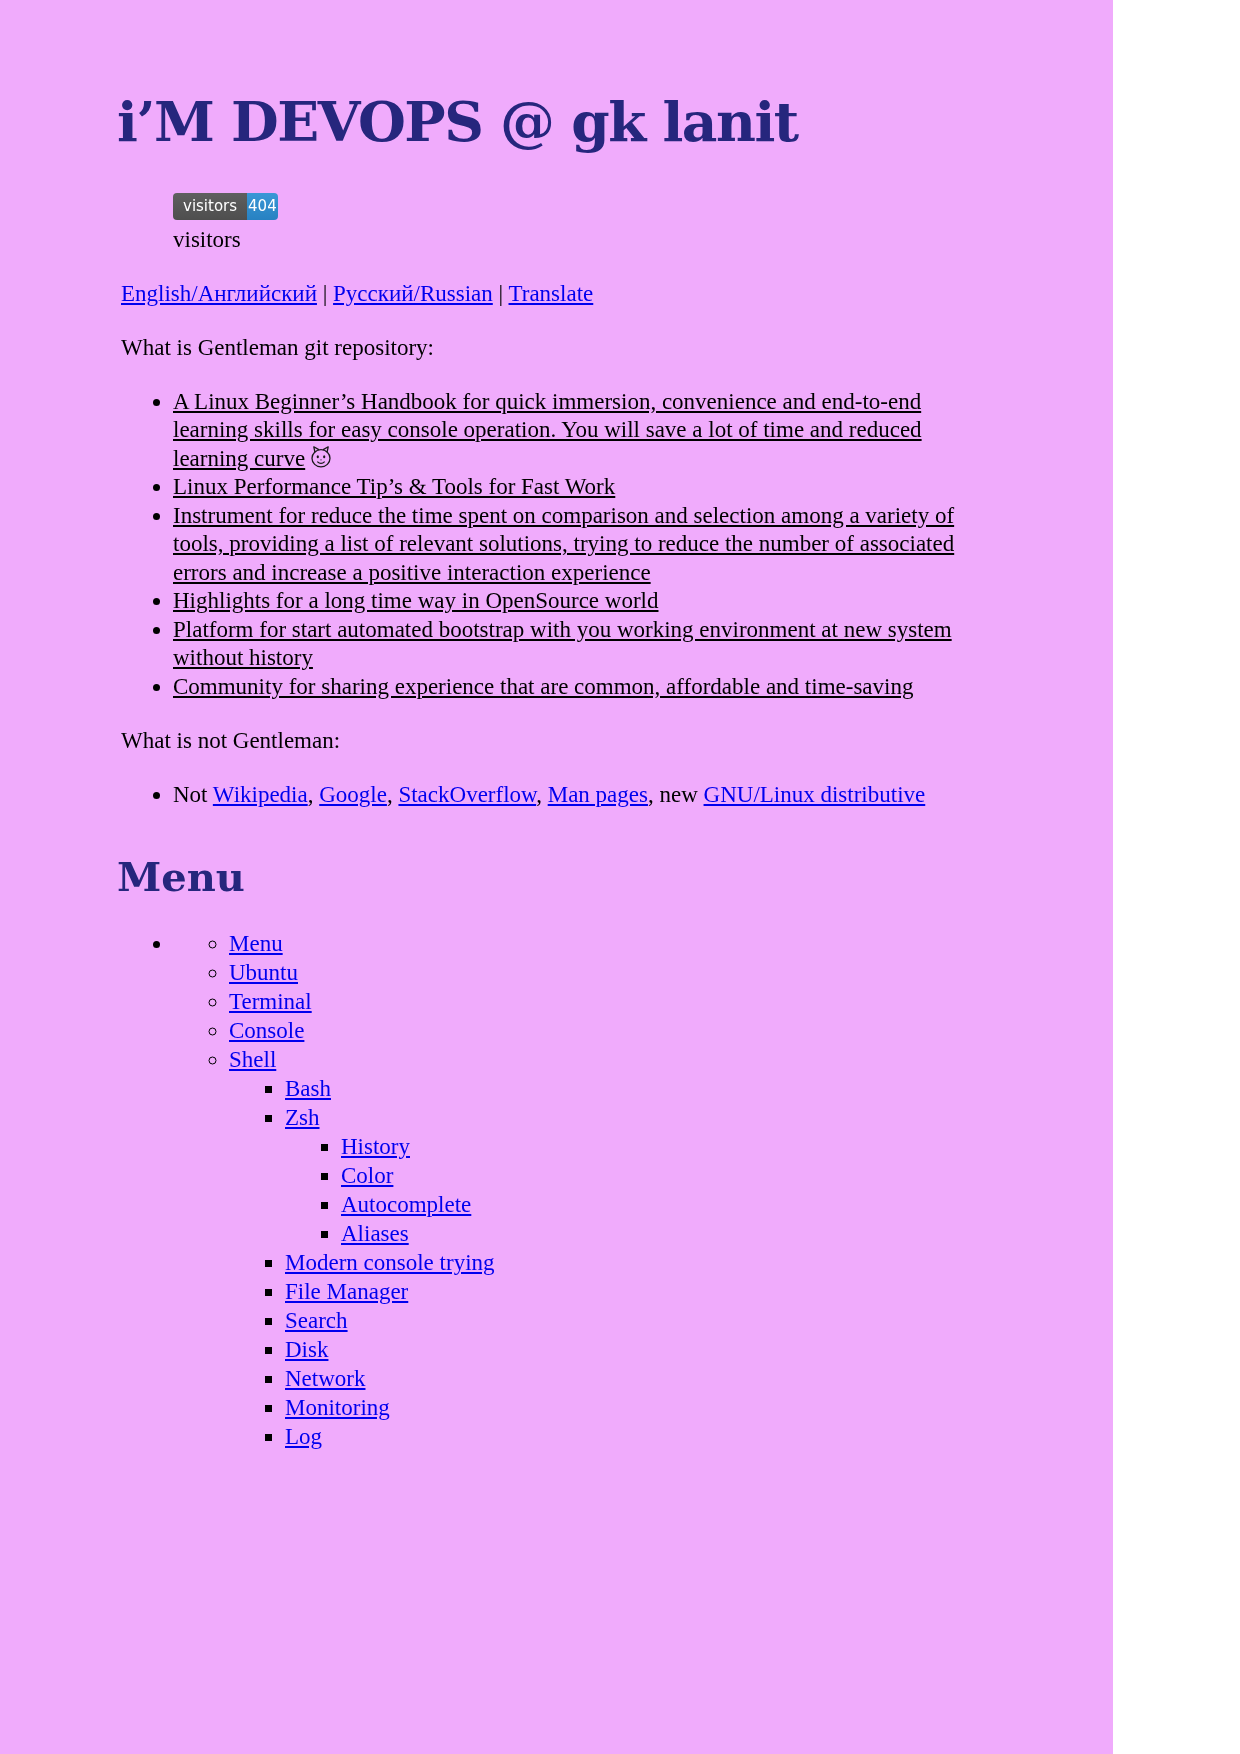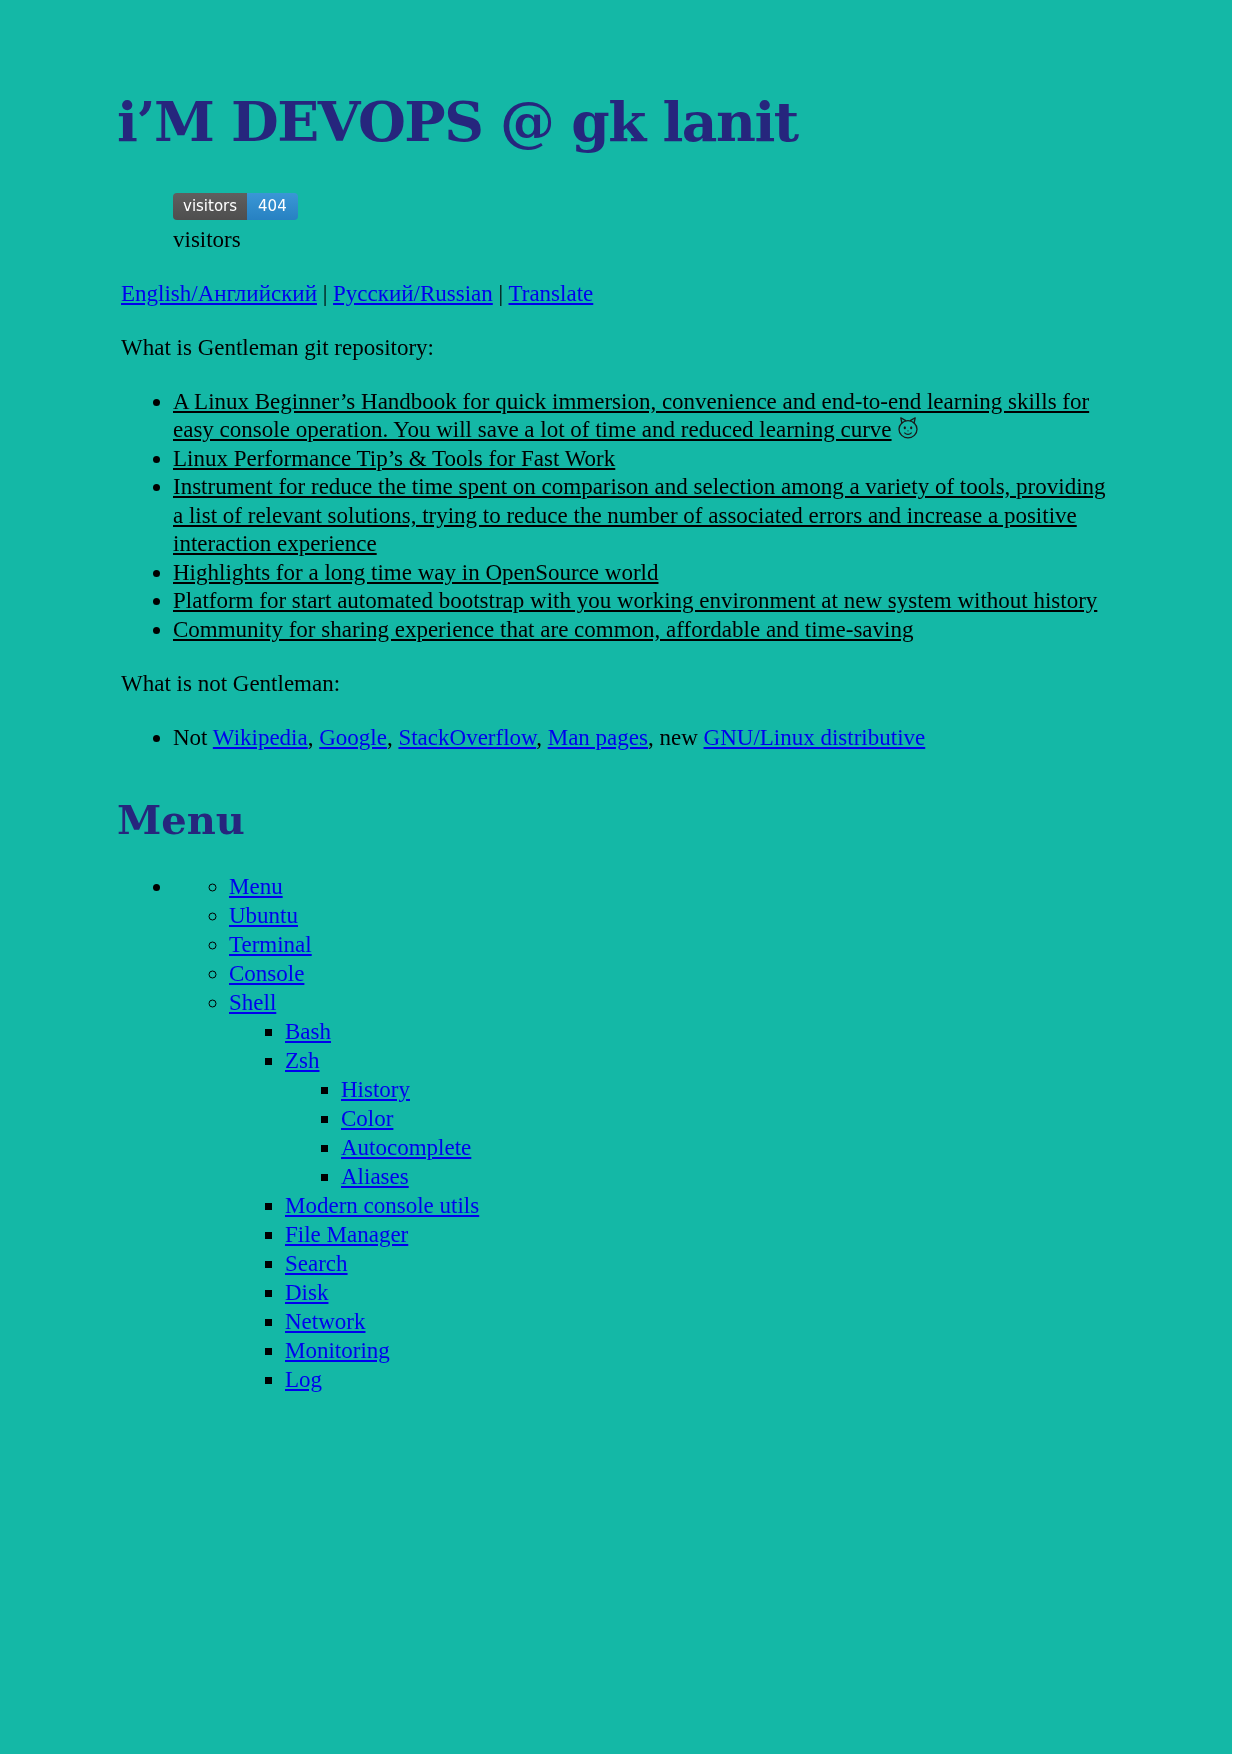--- a/index.html
+++ b/index.html
@@ -1,21 +1,21 @@
 <!DOCTYPE html>
 <html><head>
 <meta charset="utf-8">
 <style>
   html, body { margin: 0; padding: 0; background: #ffffff; }
   .page {
-    width: 1232px;
+    width: 1113px;
     min-height: 1754px;
     box-sizing: border-box;
     padding: 92px 115px 40px 117px;
-    background: #14b8a6;
+    background: #f0abfc;
     color: #000000;
     font-family: "Liberation Serif", "DejaVu Serif", serif;
     font-size: 23px;
     line-height: 28px;
   }
   h1 {
     font-family: "DejaVu Serif", "Liberation Serif", serif;
     font-weight: bold;
     font-size: 55px;
     line-height: 1.1;
@@ -41,21 +41,21 @@
     height: 27px;
     border-radius: 4px;
     overflow: hidden;
     font-family: "DejaVu Sans", "Liberation Sans", sans-serif;
     font-size: 15px;
     line-height: 27px;
     color: #ffffff;
     vertical-align: top;
   }
   .badge-left  { padding: 0 10px; background: linear-gradient(#5f5f5f, #4e4e4e); }
-  .badge-right { padding: 0 11px;  background: linear-gradient(#3a97d6, #2781c2); }
+  .badge-right { padding: 0 1px;  background: linear-gradient(#3a97d6, #2781c2); }
   .badge-caption { margin-top: 5px; font-size: 23px; color: #000; }
 
   
   ul { margin: 24px 0; padding-left: 56px; }
   ul ul { margin: 0; }
   li { margin: 0; }
   ul        { list-style-type: disc; }
   ul ul     { list-style-type: circle; }
   ul ul ul  { list-style-type: square; }
   ul ul ul ul { list-style-type: square; }
@@ -130,21 +130,21 @@
             <li><a>Bash</a></li>
             <li>
               <a>Zsh</a>
               <ul>
                 <li><a>History</a></li>
                 <li><a>Color</a></li>
                 <li><a>Autocomplete</a></li>
                 <li><a>Aliases</a></li>
               </ul>
             </li>
-            <li><a>Modern console utils</a></li>
+            <li><a>Modern console trying</a></li>
             <li><a>File Manager</a></li>
             <li><a>Search</a></li>
             <li><a>Disk</a></li>
             <li><a>Network</a></li>
             <li><a>Monitoring</a></li>
             <li><a>Log</a></li>
           </ul>
         </li>
       </ul>
     </li>

